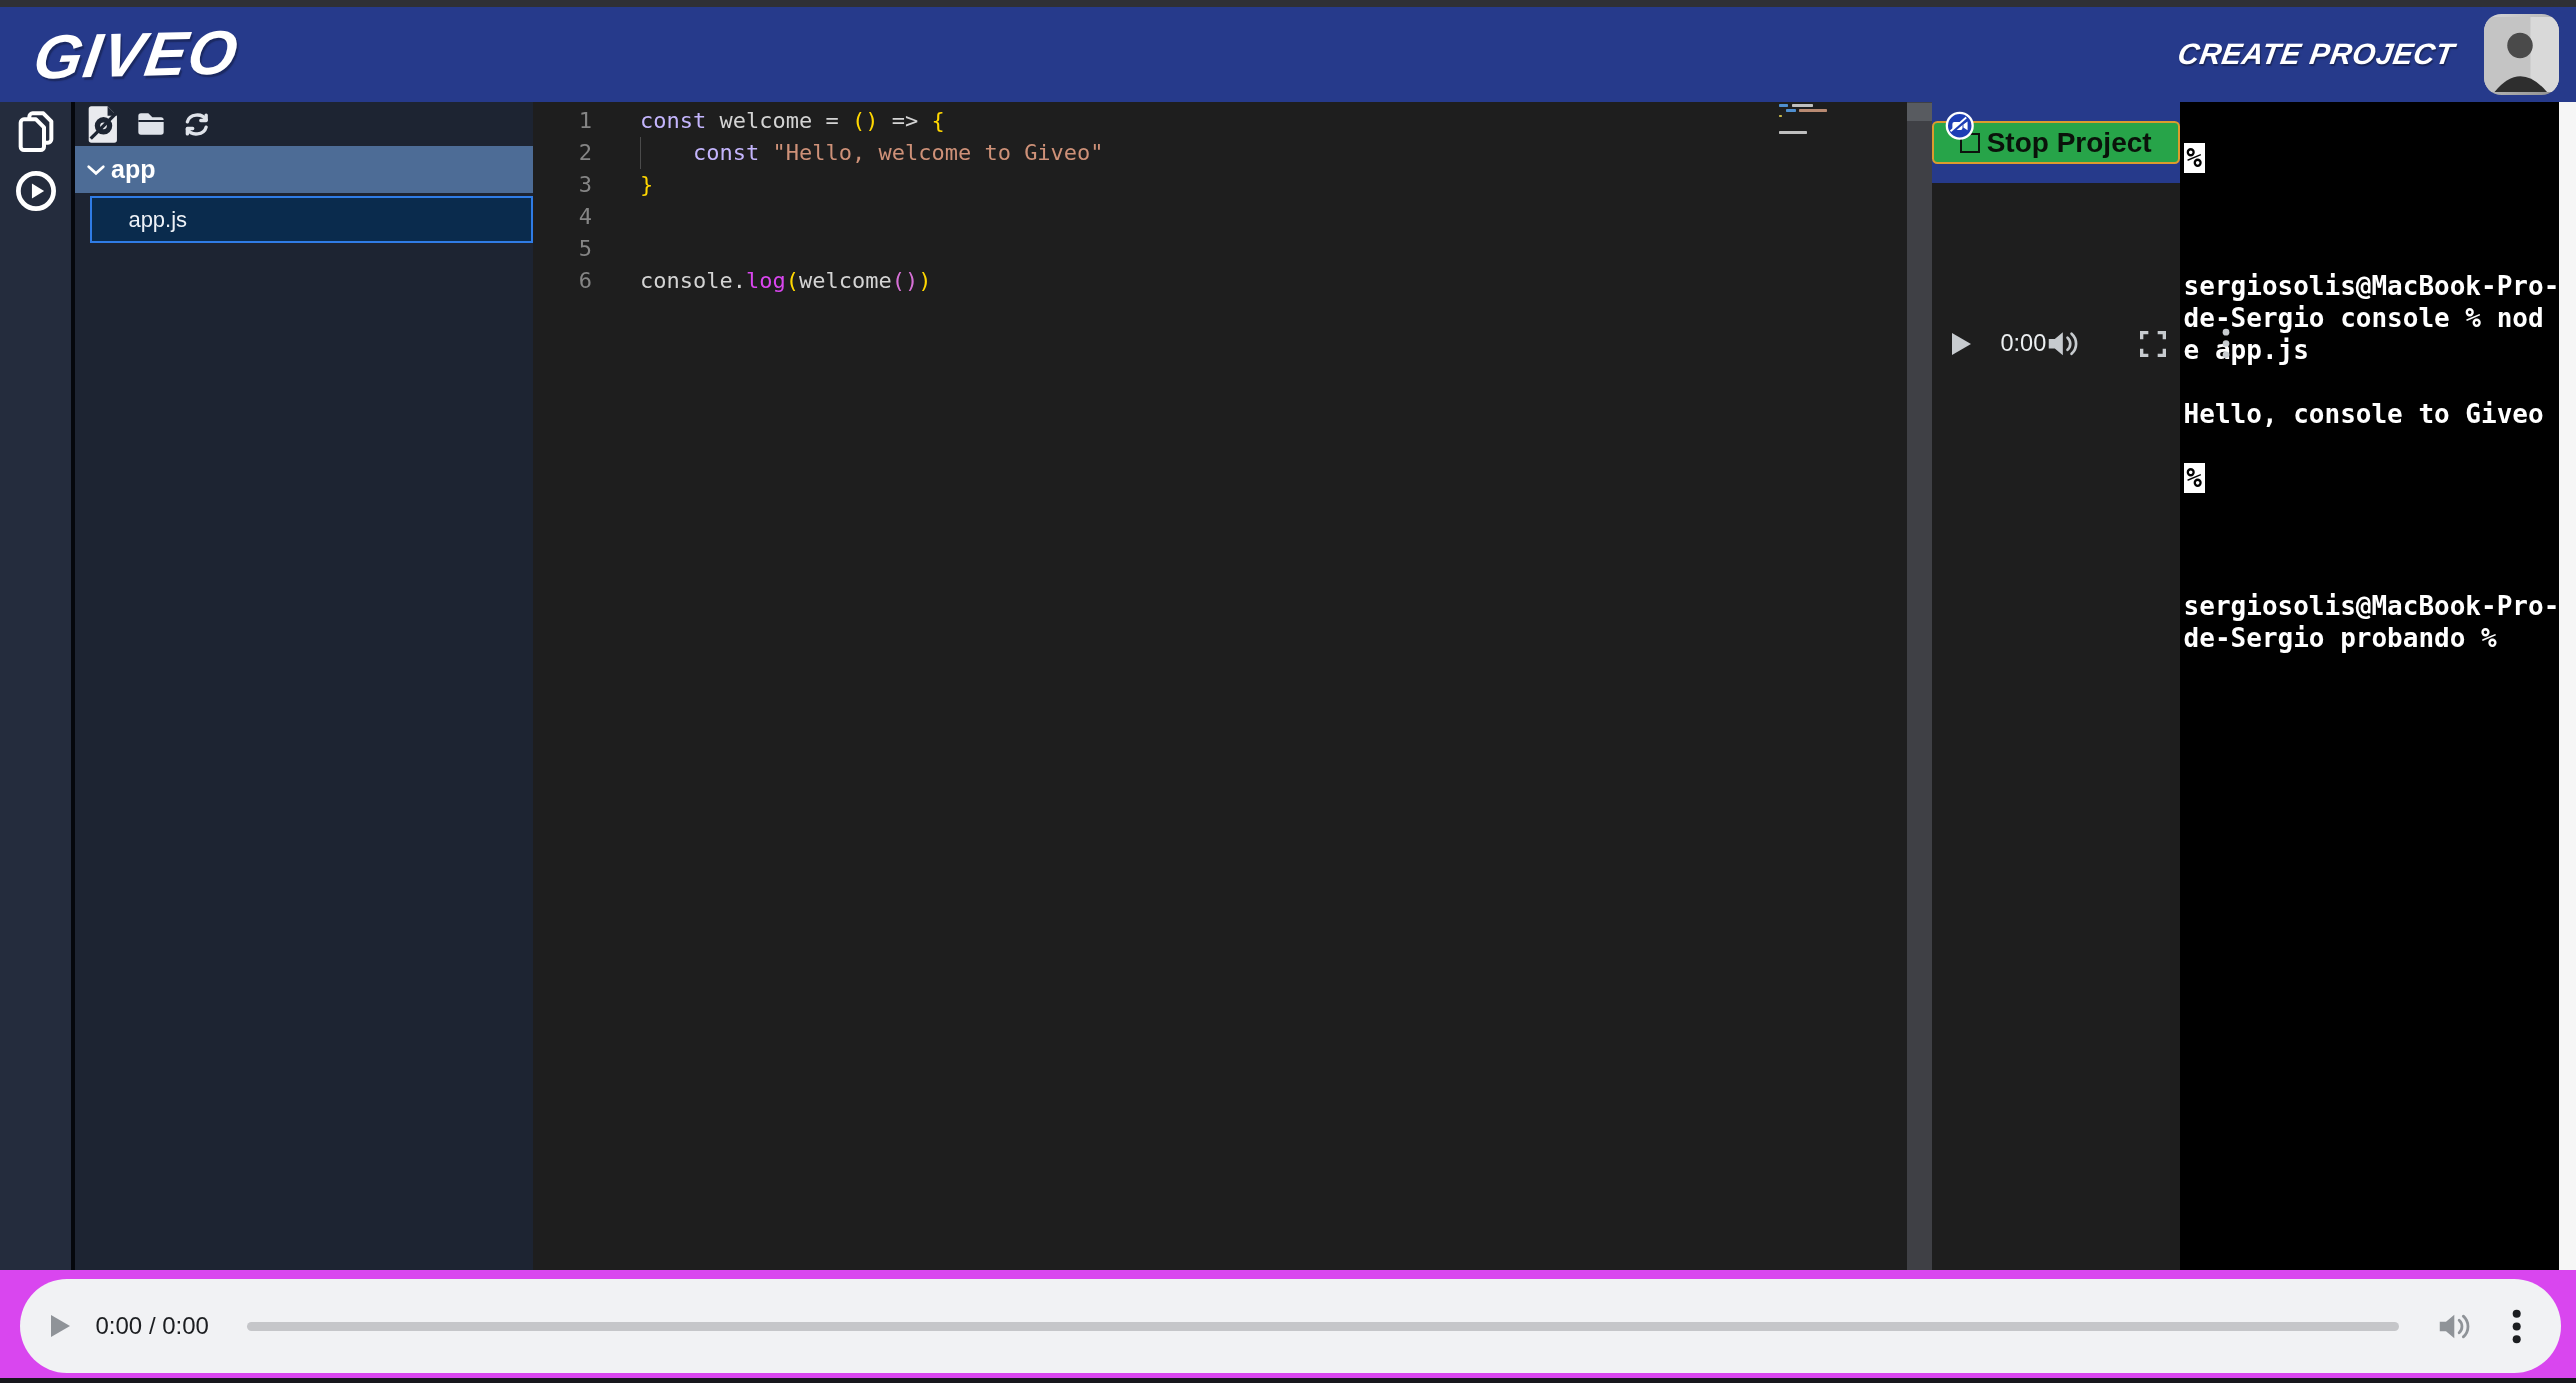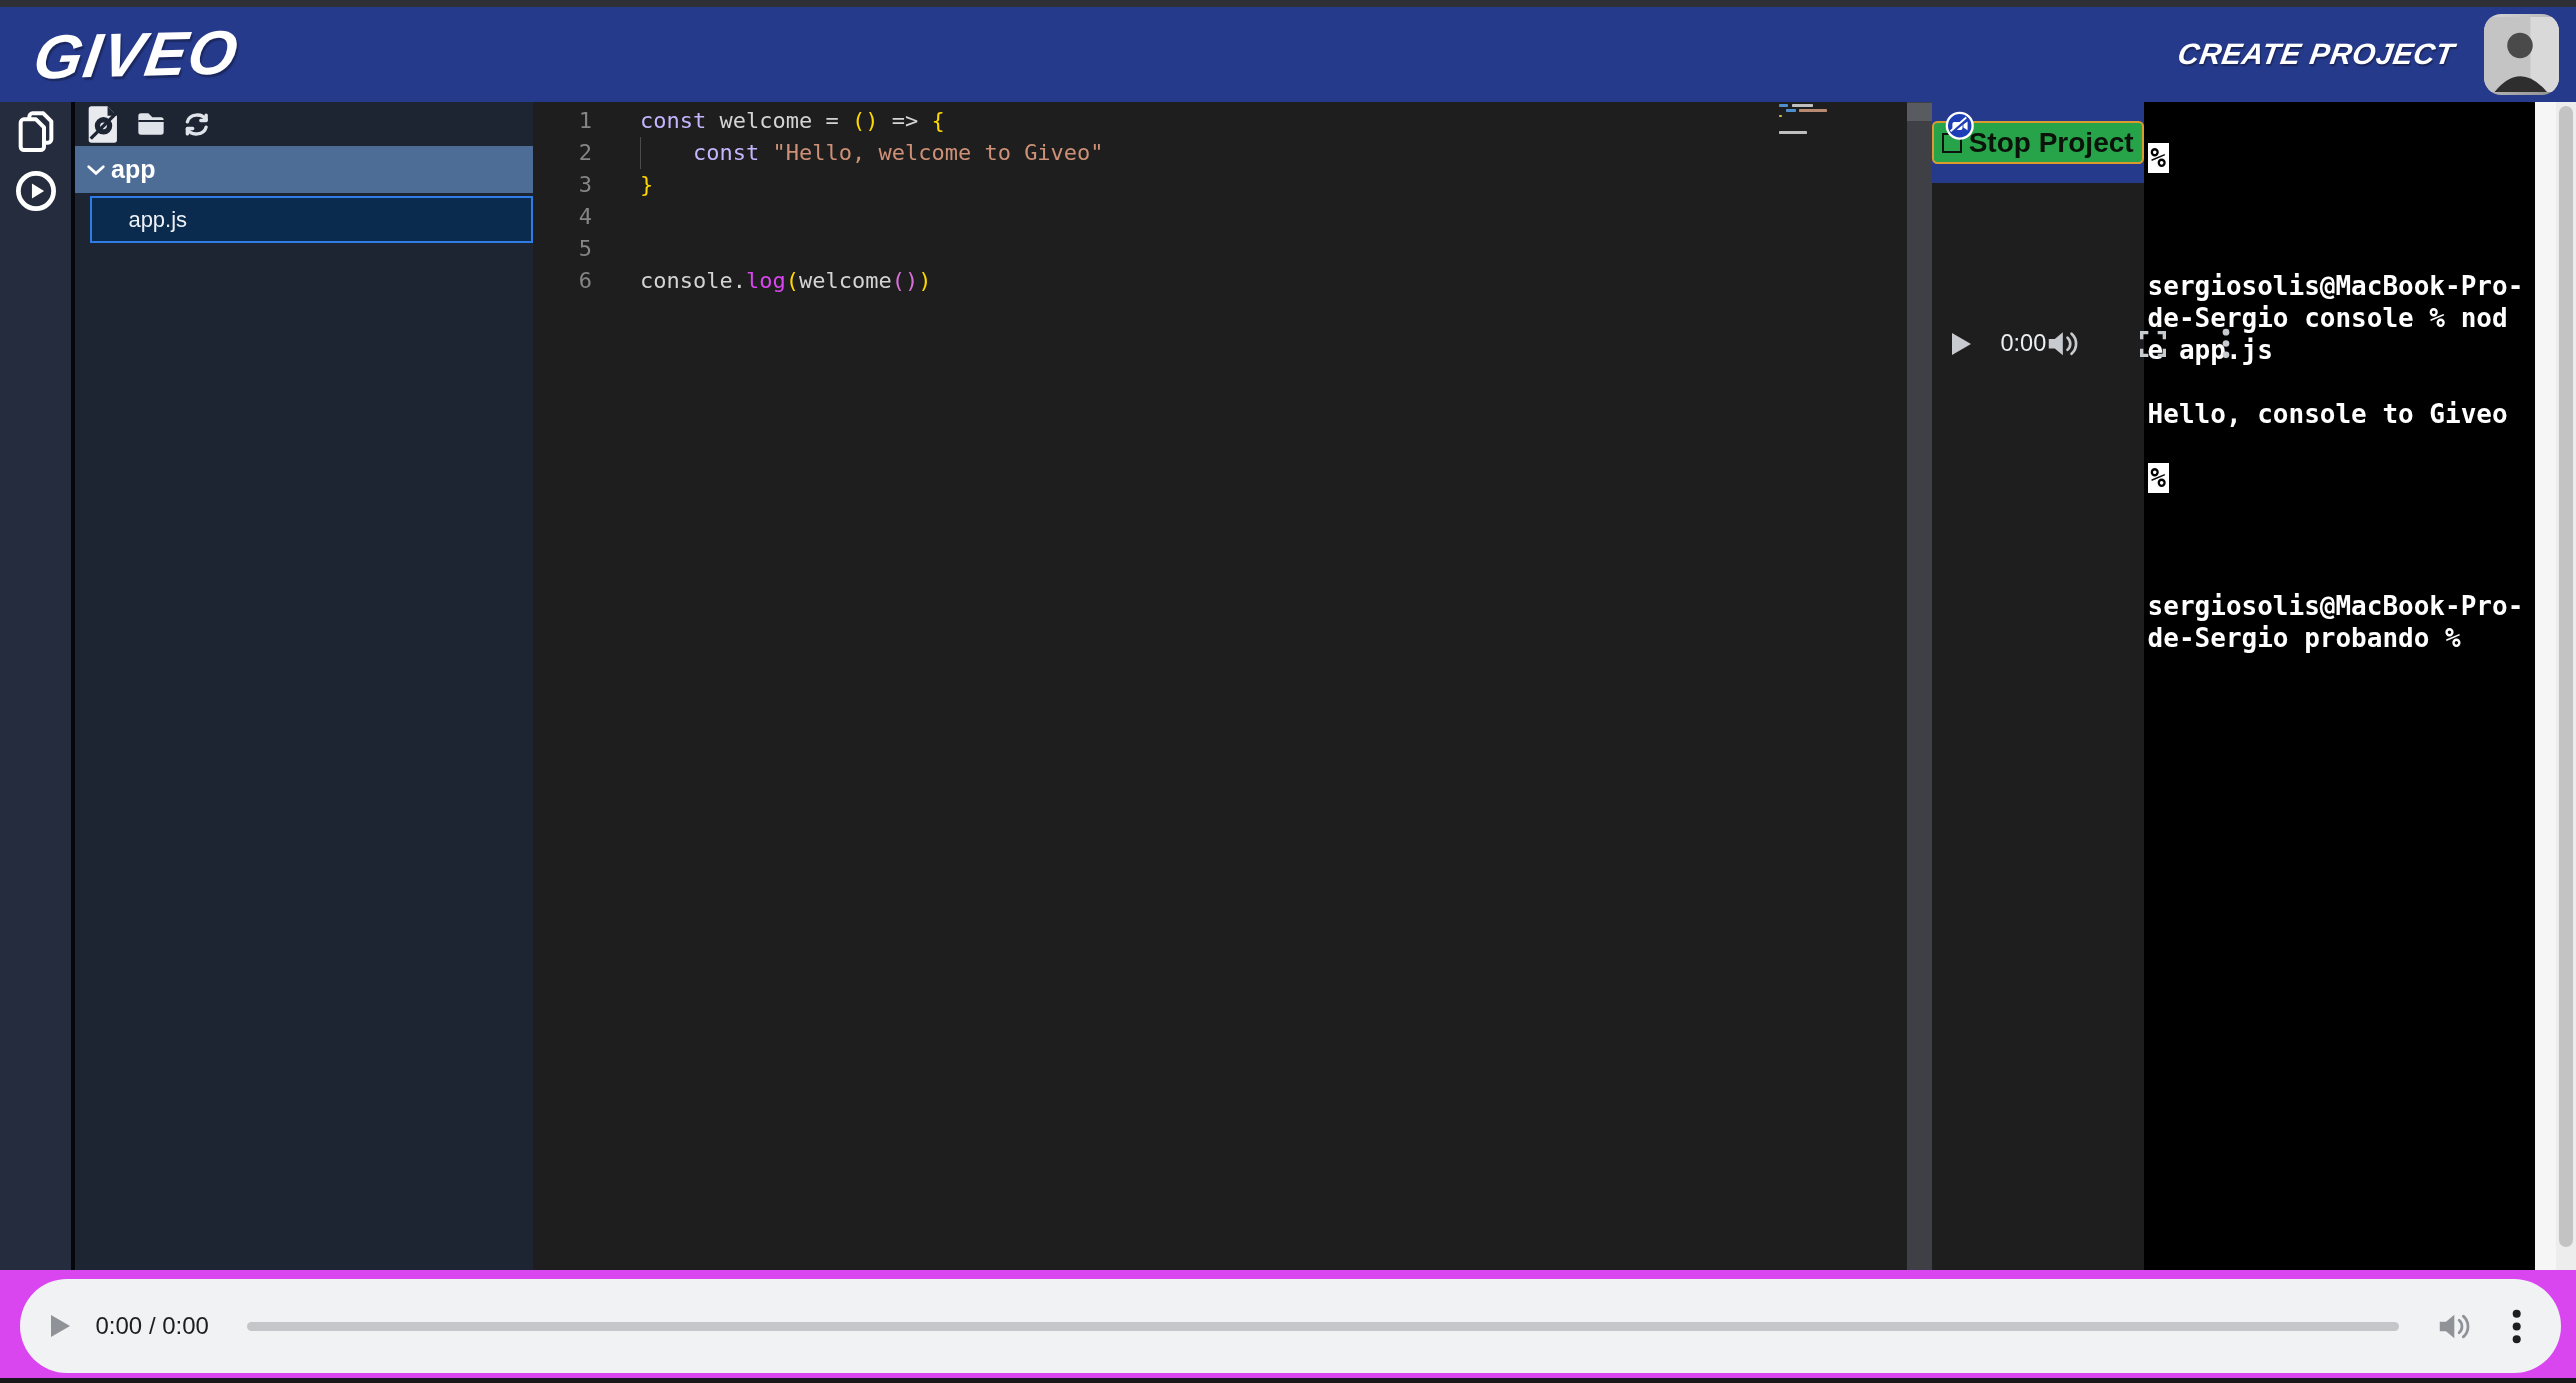--- a/index.html
+++ b/index.html
@@ -68,21 +68,21 @@
   .vplay{width:0;height:0;border-left:19px solid #c7cbcf;border-top:11.4px solid transparent;
          border-bottom:11.4px solid transparent;cursor:pointer;flex:none;}
   .vtime{color:#eceff1;font-size:23.5px;margin-left:29.5px;}
   .vspacer{flex:1;}
   .vicon{background:none;border:none;padding:0;cursor:pointer;display:flex;align-items:center;}
   .vseek{position:absolute;left:29px;right:29px;top:282px;height:9.4px;background:#5b5b5b;
          border-radius:4.7px;cursor:pointer;}
 
   .stopbar{height:81px;flex:none;background:#263a8b;display:flex;align-items:center;justify-content:center;}
   .stop-btn{display:flex;align-items:center;background:#27a449;border:2.7px solid #dc9b2d;border-radius:5.4px;
-            height:43px;padding:0 8px;cursor:pointer;font-family:"Liberation Sans",sans-serif;}
+            height:43px;padding:0 26px;cursor:pointer;font-family:"Liberation Sans",sans-serif;}
   .stop-square{width:16px;height:16px;border:2.7px solid #0d130d;margin-right:6.7px;flex:none;}
   .stop-label{color:#0a120a;font-size:28px;font-weight:bold;white-space:nowrap;}
 
   .terminal-row{flex:1;display:flex;min-height:0;}
   .terminal{flex:1;background:#000;padding:8px 0 0 4px;overflow:hidden;cursor:text;}
   .tl{font-family:"DejaVu Sans Mono",monospace;font-weight:bold;font-size:26px;line-height:32px;
       color:#fff;white-space:pre;}
   .inv{background:#fff;color:#000;padding:0 2.7px;}
   .term-scroll{width:21.5px;background:#f6f6f6;flex:none;cursor:pointer;}
   .page-scroll{width:20px;background:#ededed;flex:none;position:relative;cursor:pointer;}

